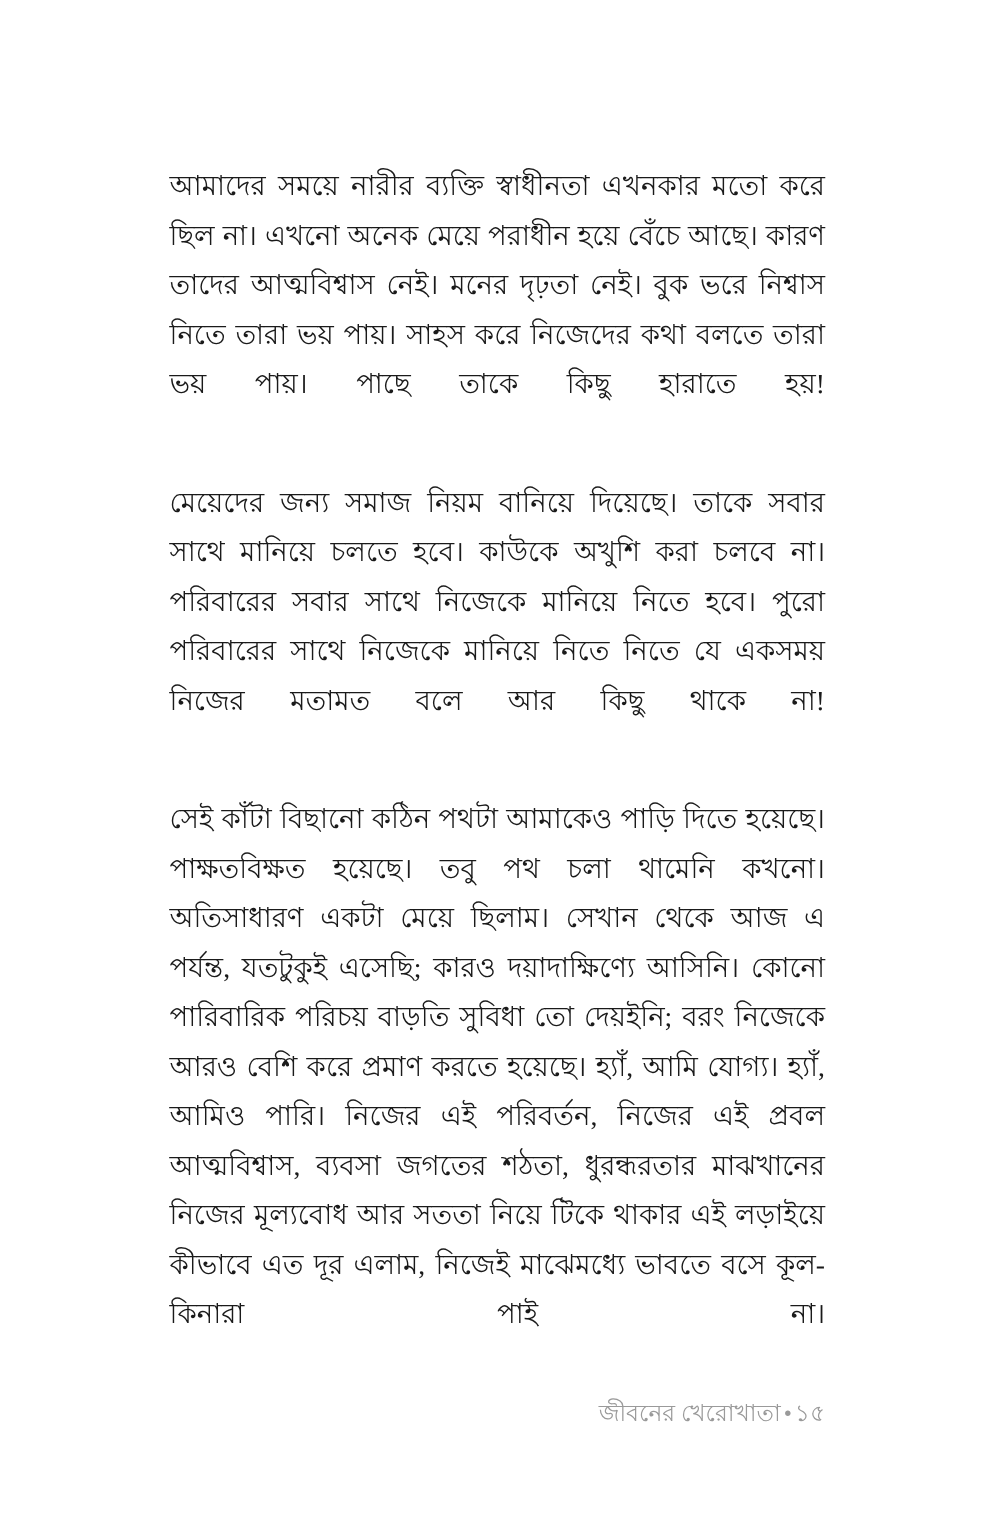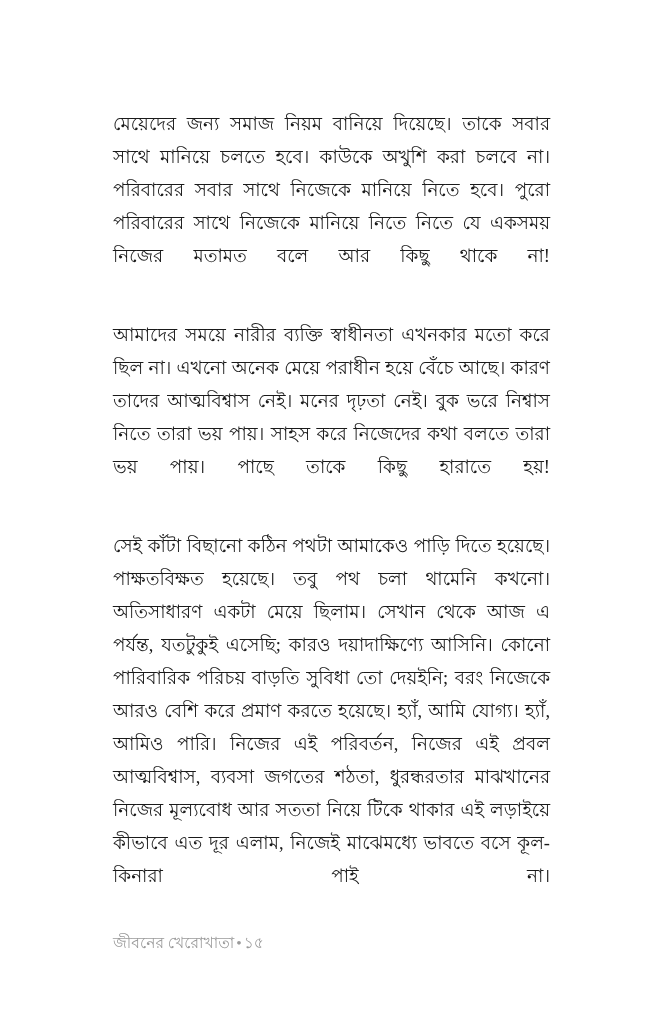--- a/index.html
+++ b/index.html
@@ -53,39 +53,40 @@
     content: "";
     display: inline-block;
     width: 100%;
   }
 
   #footer {
     position: absolute;
     left: 113px;
     top: 932px;
     width: 437px;
+    text-align: right;
     font-family: "Liberation Serif", "DejaVu Serif", serif;
     font-size: 15.5px;
     line-height: 22px;
     color: #9a9a9a;
     white-space: nowrap;
   }
 
   #footer .sep {
     padding: 0 2px;
   }
 </style>
 </head>
 <body>
 
 <div id="page">
 
   <div id="text-column">
+    <p class="para">আমাদের সময়ে নারীর ব্যক্তি স্বাধীনতা এখনকার মতো করে ছিল না। এখনো অনেক মেয়ে পরাধীন হয়ে বেঁচে আছে। কারণ তাদের আত্মবিশ্বাস নেই। মনের দৃঢ়তা নেই। বুক ভরে নিশ্বাস নিতে তারা ভয় পায়। সাহস করে নিজেদের কথা বলতে তারা ভয় পায়। পাছে তাকে কিছু হারাতে হয়!</p>
     <p class="para">মেয়েদের জন্য সমাজ নিয়ম বানিয়ে দিয়েছে। তাকে সবার সাথে মানিয়ে চলতে হবে। কাউকে অখুশি করা চলবে না। পরিবারের সবার সাথে নিজেকে মানিয়ে নিতে হবে। পুরো পরিবারের সাথে নিজেকে মানিয়ে নিতে নিতে যে একসময় নিজের মতামত বলে আর কিছু থাকে না!</p>
-    <p class="para">আমাদের সময়ে নারীর ব্যক্তি স্বাধীনতা এখনকার মতো করে ছিল না। এখনো অনেক মেয়ে পরাধীন হয়ে বেঁচে আছে। কারণ তাদের আত্মবিশ্বাস নেই। মনের দৃঢ়তা নেই। বুক ভরে নিশ্বাস নিতে তারা ভয় পায়। সাহস করে নিজেদের কথা বলতে তারা ভয় পায়। পাছে তাকে কিছু হারাতে হয়!</p>
     <p class="para">সেই কাঁটা বিছানো কঠিন পথটা আমাকেও পাড়ি দিতে হয়েছে।পাক্ষতবিক্ষত হয়েছে। তবু পথ চলা থামেনি কখনো। অতিসাধারণ একটা মেয়ে ছিলাম। সেখান থেকে আজ এ পর্যন্ত, যতটুকুই এসেছি; কারও দয়াদাক্ষিণ্যে আসিনি। কোনো পারিবারিক পরিচয় বাড়তি সুবিধা তো দেয়ইনি; বরং নিজেকে আরও বেশি করে প্রমাণ করতে হয়েছে। হ্যাঁ, আমি যোগ্য। হ্যাঁ, আমিও পারি। নিজের এই পরিবর্তন, নিজের এই প্রবল আত্মবিশ্বাস, ব্যবসা জগতের শঠতা, ধুরন্ধরতার মাঝখানের নিজের মূল্যবোধ আর সততা নিয়ে টিকে থাকার এই লড়াইয়ে কীভাবে এত দূর এলাম, নিজেই মাঝেমধ্যে ভাবতে বসে কূল-কিনারা পাই না।</p>
 
   </div>
 
   <div id="footer">
     <span>জীবনের খেরোখাতা</span><span class="sep">•</span><span>১৫</span>
   </div>
 
 </div>
 

